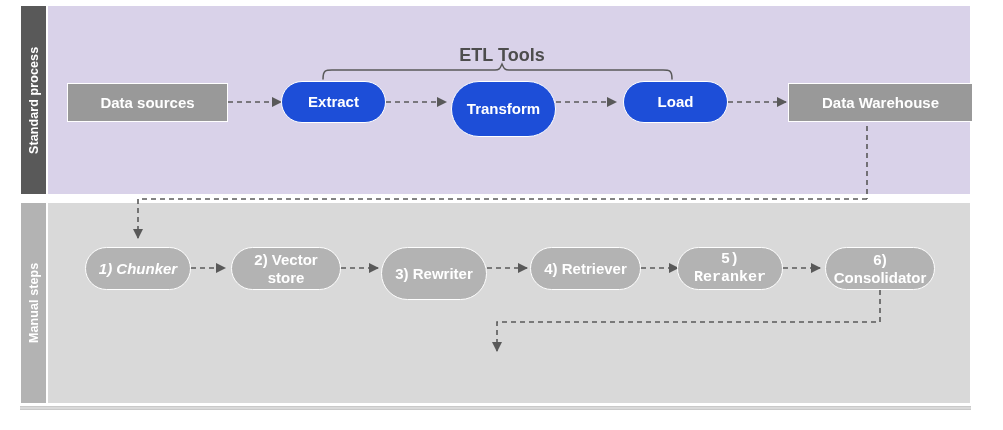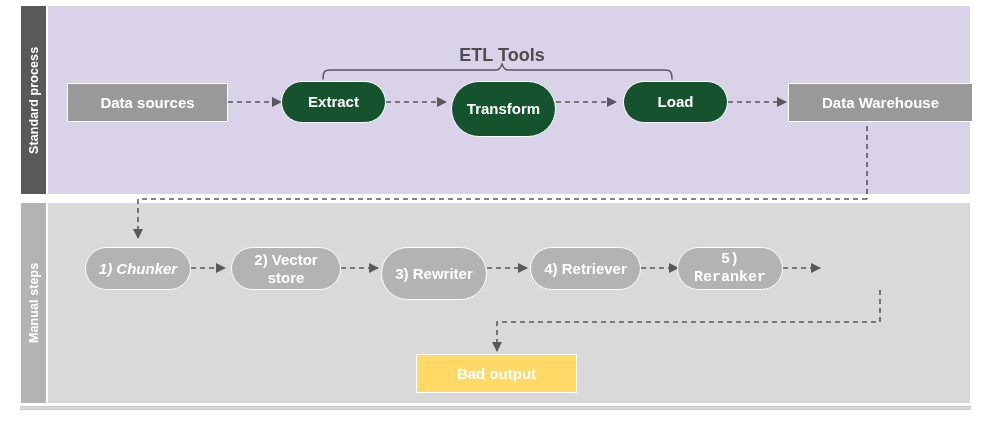--- a/index.html
+++ b/index.html
@@ -79,21 +79,21 @@
     color: #ffffff;
     font-weight: bold;
     font-size: 15px;
     line-height: 1.18;
     border: 1.5px solid #ffffff;
     padding: 0 6px;
   }
   .node.rect { border-radius: 0; }
   .node.pill { border-radius: 999px; }
   .node.gray { background: #999999; }
-  .node.purple { background: #14532d; }
+  .node.purple { background: #1d4ed8; }
   .node.steel { background: #b3b3b3; }
   .node.yellow { background: #ffd966; }
 
   
   #wires {
     position: absolute;
     left: 0; top: 0;
     width: 1003px; height: 430px;
     pointer-events: none;
   }
@@ -173,17 +173,17 @@
   <div class="node pill steel" style="left:85px; top:247px; width:106px; height:43px;font-style:italic;">1) Chunker</div>
 
   <div class="node pill steel" style="left:231px; top:247px; width:110px; height:43px;">2) Vector store</div>
 
   <div class="node pill steel" style="left:381px; top:247px; width:106px; height:53px;">3) Rewriter</div>
 
   <div class="node pill steel" style="left:530px; top:247px; width:111px; height:43px;">4) Retriever</div>
 
   <div class="node pill steel" style="left:677px; top:247px; width:106px; height:43px;font-family:Liberation Mono, monospace;">5) Reranker</div>
 
+  <div class="node pill steel" style="left:825px; top:247px; width:110px; height:43px;">6) Consolidator</div>
 
-  <div class="node rect yellow" style="left:416px; top:354px; width:161px; height:39px;">Bad output</div>
 
   <div id="footer-rule"></div>
 </div>
 
 </body></html>

